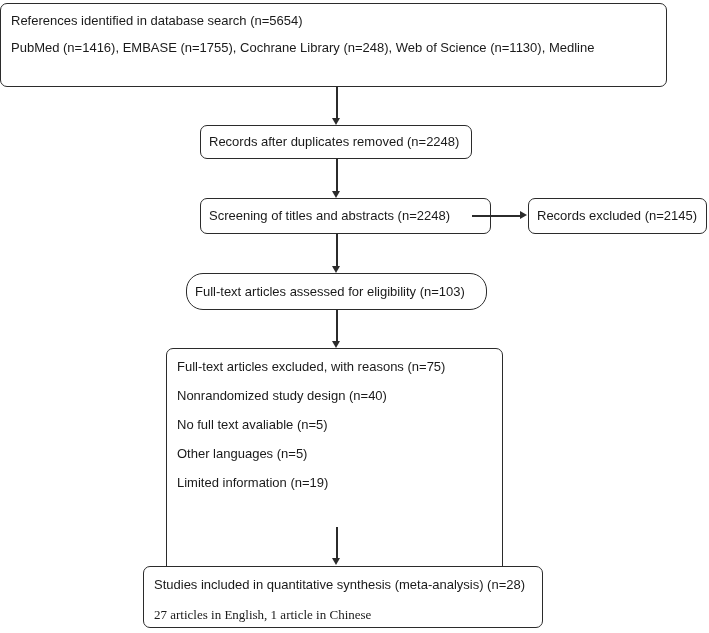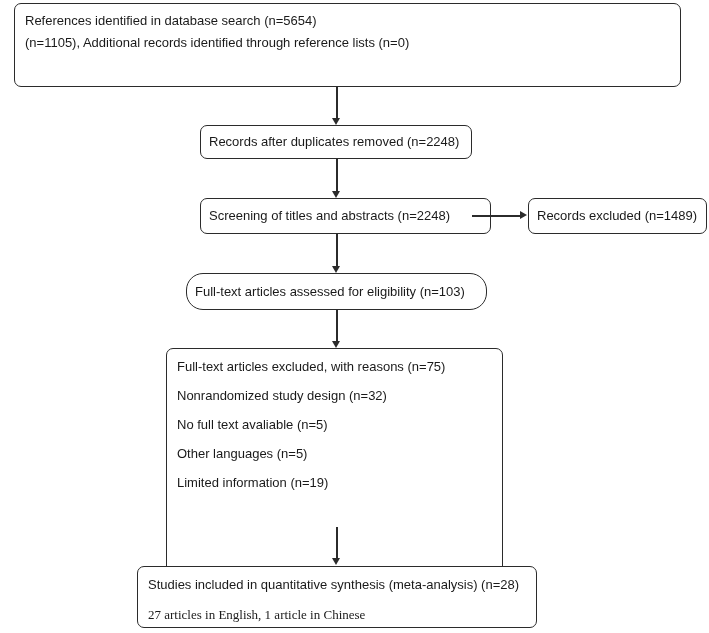--- a/index.html
+++ b/index.html
@@ -85,23 +85,23 @@
     border-top: 4.5px solid transparent;
     border-bottom: 4.5px solid transparent;
     border-left: 7px solid #2b2b2b;
   }
 </style>
 </head>
 <body>
 
 <div id="canvas">
 
-  <div class="fbox pad" style="left:14px; top:3px; width:667px; height:84px;">
+  <div class="fbox pad" style="left:0; top:3px; width:667px; height:84px;">
     <div class="line">References identified in database search (n=5654)</div>
-    <div class="line">(n=1105), Additional records identified through reference lists (n=0)</div>
+    <div class="line gap-sm">PubMed (n=1416), EMBASE (n=1755), Cochrane Library (n=248), Web of Science (n=1130), Medline</div>
   </div>
 
   <div class="varrow" style="left:332px; top:87px; height:38px;">
     <div class="shaft"></div>
     <div class="head"></div>
   </div>
 
   <div class="fbox vcenter" style="left:200px; top:125px; width:272px; height:33px;">
     <span class="line">Records after duplicates removed (n=2248)</span>
   </div>
@@ -114,48 +114,48 @@
   <div class="fbox vcenter" style="left:200px; top:198px; width:291px; height:36px;">
     <span class="line">Screening of titles and abstracts (n=2248)</span>
   </div>
 
   <div class="harrow" style="left:472px; top:211px; width:55px;">
     <div class="shaft"></div>
     <div class="head"></div>
   </div>
 
   <div class="fbox vcenter" style="left:528px; top:198px; width:179px; height:36px;">
-    <span class="line">Records excluded (n=1489)</span>
+    <span class="line">Records excluded (n=2145)</span>
   </div>
 
   <div class="varrow" style="left:332px; top:234px; height:39px;">
     <div class="shaft"></div>
     <div class="head"></div>
   </div>
 
   <div class="fbox vcenter" style="left:186px; top:273px; width:301px; height:37px;border-radius:17px;">
     <span class="line">Full-text articles assessed for eligibility (n=103)</span>
   </div>
 
   <div class="varrow" style="left:332px; top:310px; height:38px;">
     <div class="shaft"></div>
     <div class="head"></div>
   </div>
 
   <div class="fbox pad reasons" style="left:166px; top:348px; width:337px; height:225px; padding-top:7px;">
     <div class="line">Full-text articles excluded, with reasons (n=75)</div>
-    <div class="line">Nonrandomized study design (n=32)</div>
+    <div class="line">Nonrandomized study design (n=40)</div>
     <div class="line">No full text avaliable (n=5)</div>
     <div class="line">Other languages (n=5)</div>
     <div class="line">Limited information (n=19)</div>
   </div>
 
   <div class="varrow" style="left:332px; top:527px; height:38px;">
     <div class="shaft"></div>
     <div class="head"></div>
   </div>
 
-  <div class="fbox pad" style="left:137px; top:566px; width:400px; height:62px; padding-top:7px;">
+  <div class="fbox pad" style="left:143px; top:566px; width:400px; height:62px; padding-top:7px;">
     <div class="line">Studies included in quantitative synthesis (meta-analysis) (n=28)</div>
     <div class="line gap-md">27 articles in English, 1 article in Chinese</div>
   </div>
 
 </div>
 
 </body></html>

